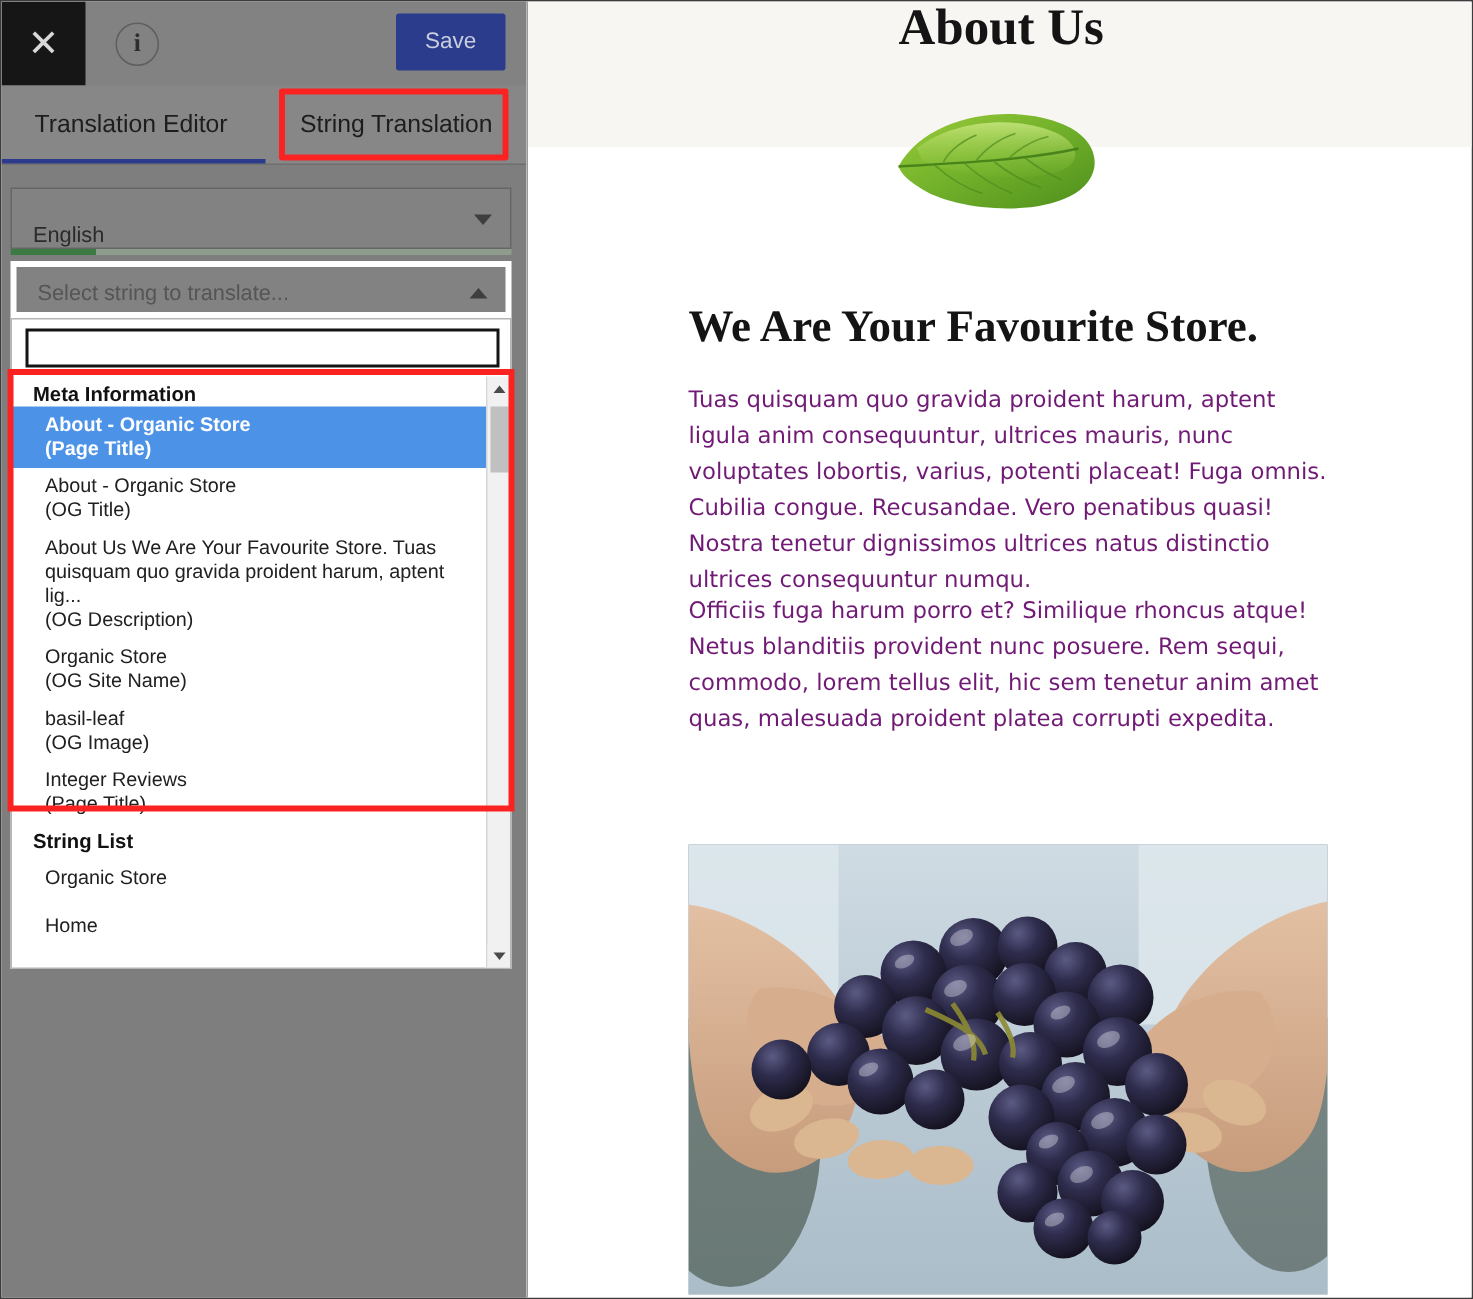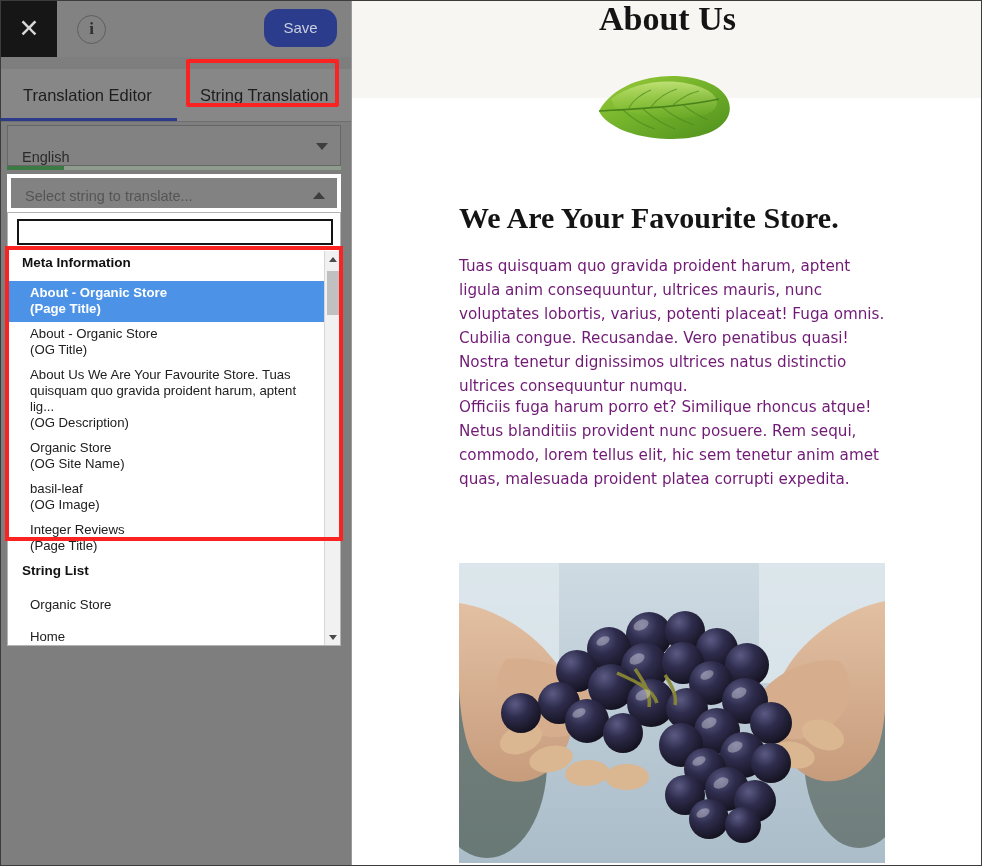--- a/index.html
+++ b/index.html
@@ -75,28 +75,28 @@
   }
   #save-button {
     position: absolute;
     right: 14px; top: 8px;
     width: 73px; height: 38px;
     background: #2c3c8d;
     color: #c9cede;
     font-size: 15px;
     line-height: 38px;
     text-align: center;
-    border-radius: 14px;
+    border-radius: 2px;
     cursor: pointer;
   }
 
   
   #tab-bar {
     position: absolute;
-    left: 0; top: 68px;
+    left: 0; top: 56px;
     width: 350px; height: 52px;
     background: #878787;
     border-bottom: 1px solid #6f6f6f;
   }
   .tab {
     position: absolute;
     top: 0;
     height: 52px;
     line-height: 52px;
     font-size: 16.5px;
@@ -216,21 +216,21 @@
     color: #1a1a1a;
     padding: 0 5px;
   }
   #dropdown-list {
     position: absolute;
     left: 0; top: 38px;
     right: 16px; bottom: 0;
     overflow: hidden;
   }
   .group-header {
-    padding: 4px 14px 11px 14px;
+    padding: 4px 14px 1px 14px;
     font-size: 13.5px;
     font-weight: bold;
     color: #111111;
   }
   .opt {
     padding: 4px 18px 5px 22px;
     font-size: 13.2px;
     color: #202020;
     line-height: 16px;
     cursor: pointer;

